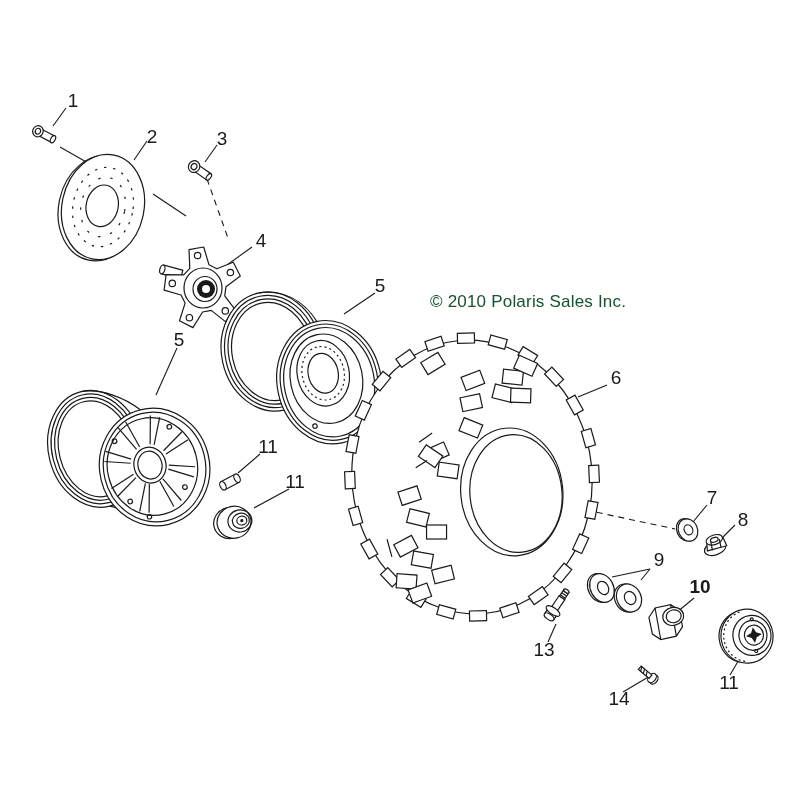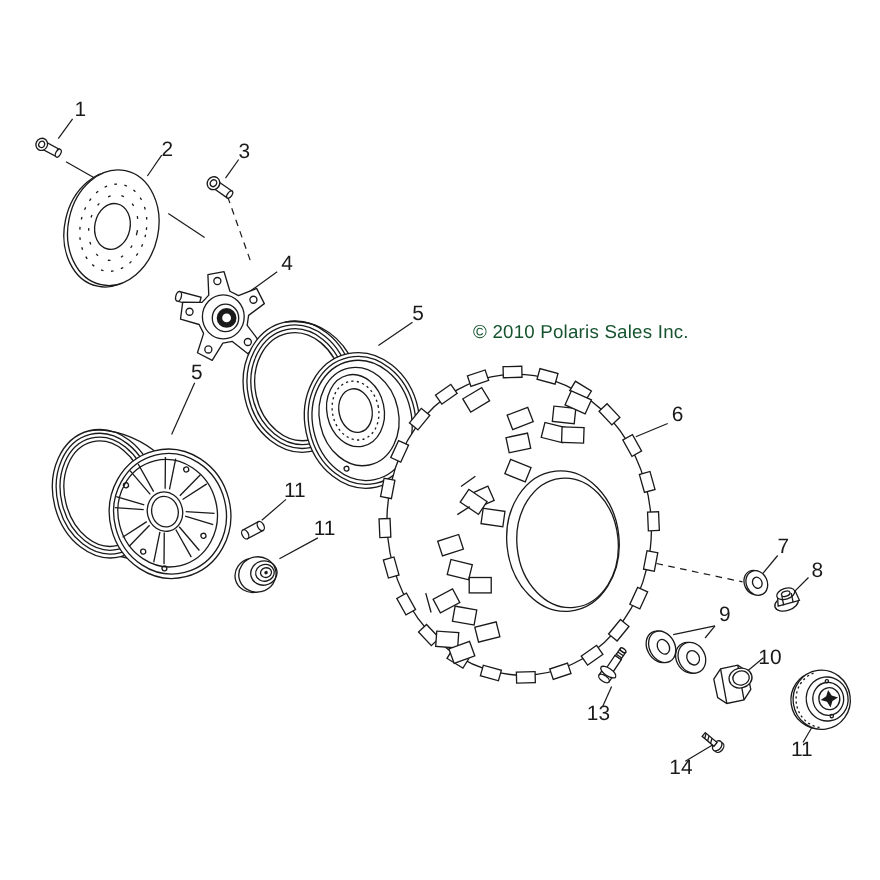--- a/index.html
+++ b/index.html
@@ -282,20 +282,20 @@
       <span class="callout" style="left: 73px; top: 100px;">1</span>
       <span class="callout" style="left: 152px; top: 136px;">2</span>
       <span class="callout" style="left: 222px; top: 138px;">3</span>
       <span class="callout" style="left: 261px; top: 240px;">4</span>
       <span class="callout" style="left: 380px; top: 285px;">5</span>
       <span class="callout" style="left: 179px; top: 339px;">5</span>
       <span class="callout" style="left: 616px; top: 377px;">6</span>
       <span class="callout" style="left: 712px; top: 497px;">7</span>
       <span class="callout" style="left: 743px; top: 519px;">8</span>
       <span class="callout" style="left: 659px; top: 559px;">9</span>
-      <span class="callout" style="left: 700px; top: 598px;">10</span>
+      <span class="callout" style="left: 700px; top: 586px; font-weight: bold;">10</span>
       <span class="callout" style="left: 268px; top: 446px;">11</span>
       <span class="callout" style="left: 295px; top: 481px;">11</span>
       <span class="callout" style="left: 729px; top: 682px;">11</span>
       <span class="callout" style="left: 619px; top: 698px;">14</span>
       <span class="callout" style="left: 544px; top: 649px;">13</span>
     </div>
 </div>
 
 </body></html>

